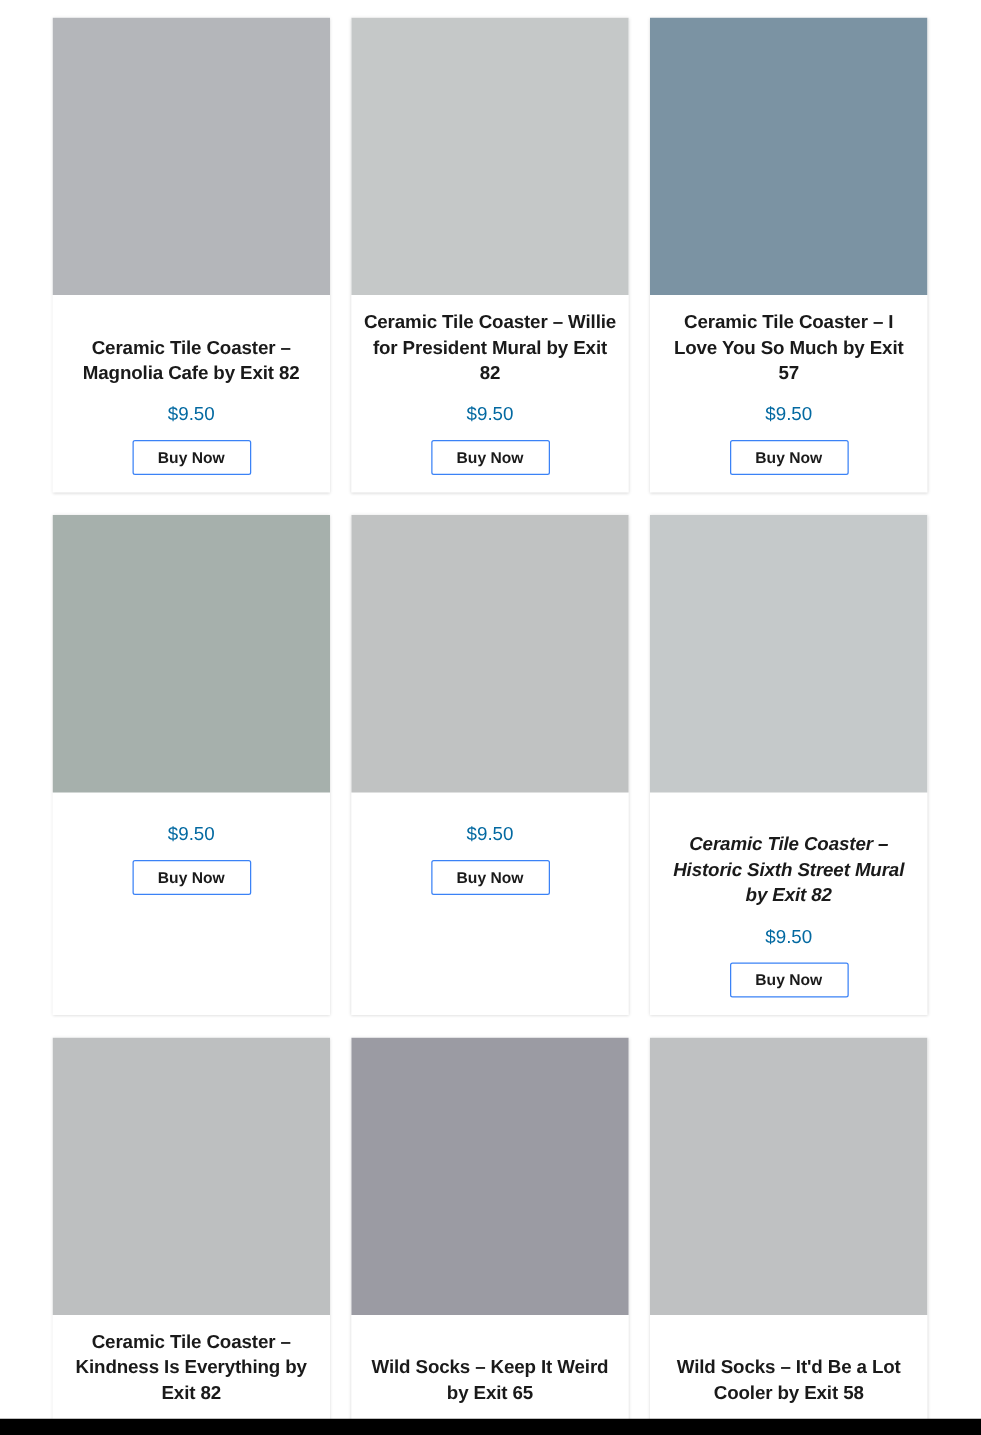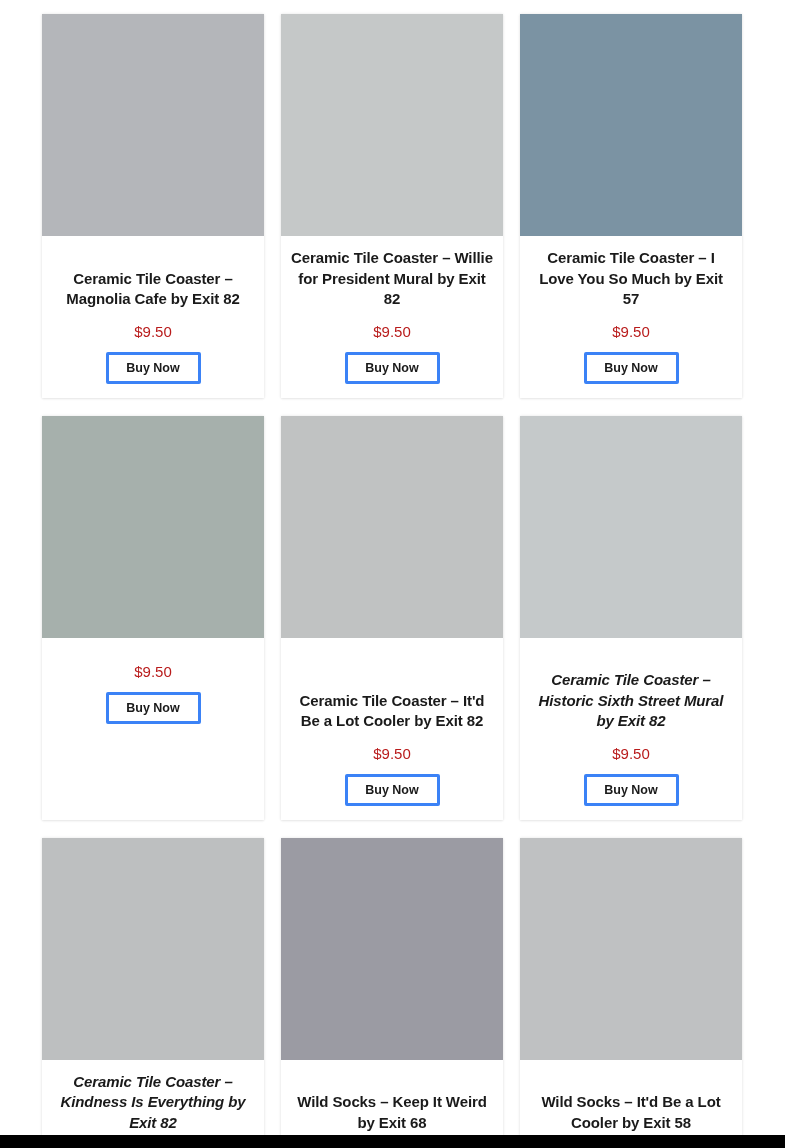--- a/index.html
+++ b/index.html
@@ -67,35 +67,35 @@
     line-height: 20.5px;
     color: #1a1a1a;
     text-align: center;
     margin: 0;
     letter-spacing: -0.1px;
   }
 
   .product-price {
     font-size: 15px;
     line-height: 19px;
-    color: #b91c1c;
+    color: #0369a1;
     text-align: center;
     margin-top: 12px;
     font-weight: normal;
   }
 
   .buy-now-button {
     margin-top: 11px;
     min-width: 95px;
     padding: 5px 14px;
     font-size: 12.5px;
     font-weight: bold;
     color: #1a1a1a;
     background: #ffffff;
-    border: 3px solid #3b82f6;
+    border: 1px solid #3b82f6;
     border-radius: 2px;
     text-align: center;
     cursor: pointer;
     font-family: "Liberation Sans", sans-serif;
     line-height: 16px;
     box-sizing: border-box;
   }
 
   
   .title-slot {
@@ -153,51 +153,48 @@
       <div class="product-card">
         <div class="product-image" style="background: rgb(166, 176, 172);"></div>
         <div class="product-body">
           <div class="product-price">$9.50</div>
           <button class="buy-now-button">Buy Now</button>
         </div>
       </div>
       <div class="product-card">
         <div class="product-image" style="background: rgb(192, 194, 194);"></div>
         <div class="product-body">
-          <div class="title-slot" style="height: 82px;">
-            <div class="product-title">Ceramic Tile Coaster – It'd Be a Lot Cooler by Exit 82</div>
-          </div>
           <div class="product-price">$9.50</div>
           <button class="buy-now-button">Buy Now</button>
         </div>
       </div>
       <div class="product-card">
         <div class="product-image" style="background: rgb(197, 201, 202);"></div>
         <div class="product-body">
           <div class="title-slot" style="height: 82px; font-style: italic;">
             <div class="product-title">Ceramic Tile Coaster – Historic Sixth Street Mural by Exit 82</div>
           </div>
           <div class="product-price">$9.50</div>
           <button class="buy-now-button">Buy Now</button>
         </div>
       </div>
       <div class="product-card">
         <div class="product-image" style="background: rgb(189, 191, 192);"></div>
         <div class="product-body">
-          <div class="title-slot" style="height: 61.5px; font-style: italic;">
+          <div class="title-slot" style="height: 61.5px;">
             <div class="product-title">Ceramic Tile Coaster – Kindness Is Everything by Exit 82</div>
           </div>
           <div class="product-price">$9.50</div>
         </div>
       </div>
       <div class="product-card">
         <div class="product-image" style="background: rgb(155, 155, 163);"></div>
         <div class="product-body">
           <div class="title-slot" style="height: 61.5px;">
-            <div class="product-title">Wild Socks – Keep It Weird by Exit 68</div>
+            <div class="product-title">Wild Socks – Keep It Weird by Exit 65</div>
           </div>
           <div class="product-price">$16.00</div>
         </div>
       </div>
       <div class="product-card">
         <div class="product-image" style="background: rgb(191, 193, 194);"></div>
         <div class="product-body">
           <div class="title-slot" style="height: 61.5px;">
             <div class="product-title">Wild Socks – It'd Be a Lot Cooler by Exit 58</div>
           </div>

